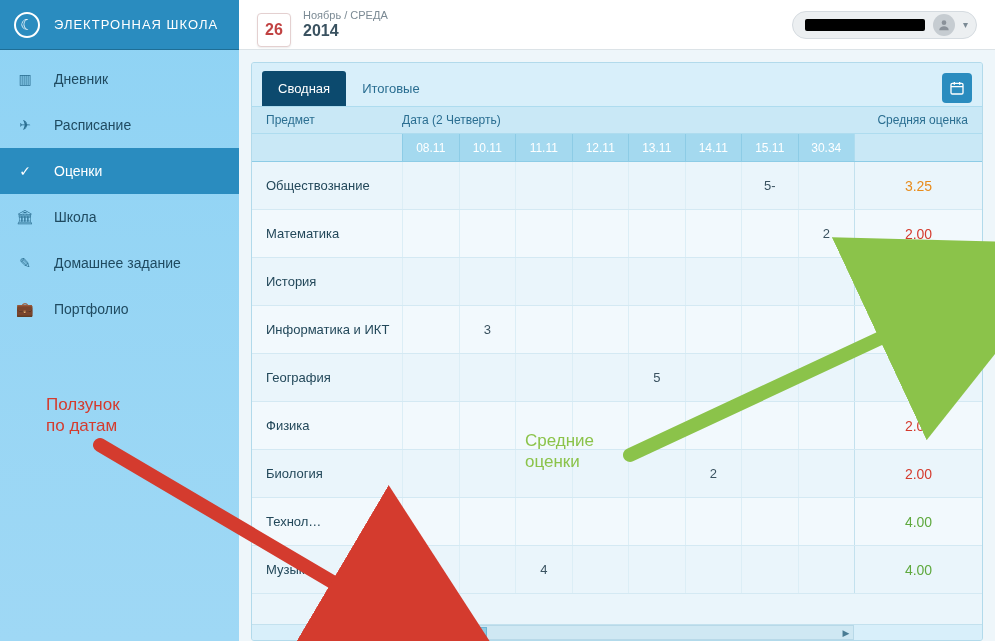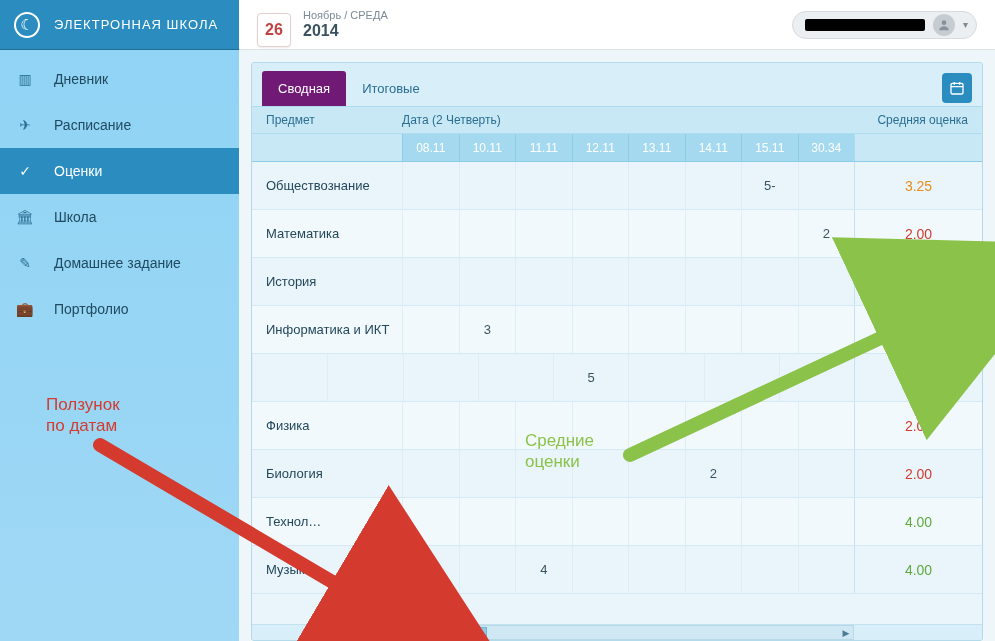--- a/index.html
+++ b/index.html
@@ -136,21 +136,21 @@
   }
   .tab {
     padding: 10px 16px;
     font-size: 13px;
     color: #2a6e91;
     cursor: pointer;
     border-top-left-radius: 3px;
     border-top-right-radius: 3px;
   }
   .tab.active {
-    background: #701a75;
+    background: #0c4a6e;
     color: #fff;
   }
   .tabs-spacer { flex: 1; }
   .cal-button {
     width: 30px; height: 30px;
     margin-top: 2px;
     background: #2a8cbf;
     border-radius: 4px;
     display: flex; align-items: center; justify-content: center;
     color: #fff;
@@ -426,20 +426,21 @@
                 <div class="cell-grade"></div>
                 <div class="cell-grade"></div>
                 <div class="cell-grade"></div>
                 <div class="cell-grade"></div>
                 <div class="cell-grade"></div>
                 <div class="cell-grade"></div>
               </div>
               <div class="cell-avg avg-orange">3.00</div>
             </div>
             <div class="row">
+              <div class="cell-subject">География</div>
               <div class="cell-scroll">
                 <div class="cell-grade"></div>
                 <div class="cell-grade"></div>
                 <div class="cell-grade"></div>
                 <div class="cell-grade"></div>
                 <div class="cell-grade">5</div>
                 <div class="cell-grade"></div>
                 <div class="cell-grade"></div>
                 <div class="cell-grade"></div>
               </div>

